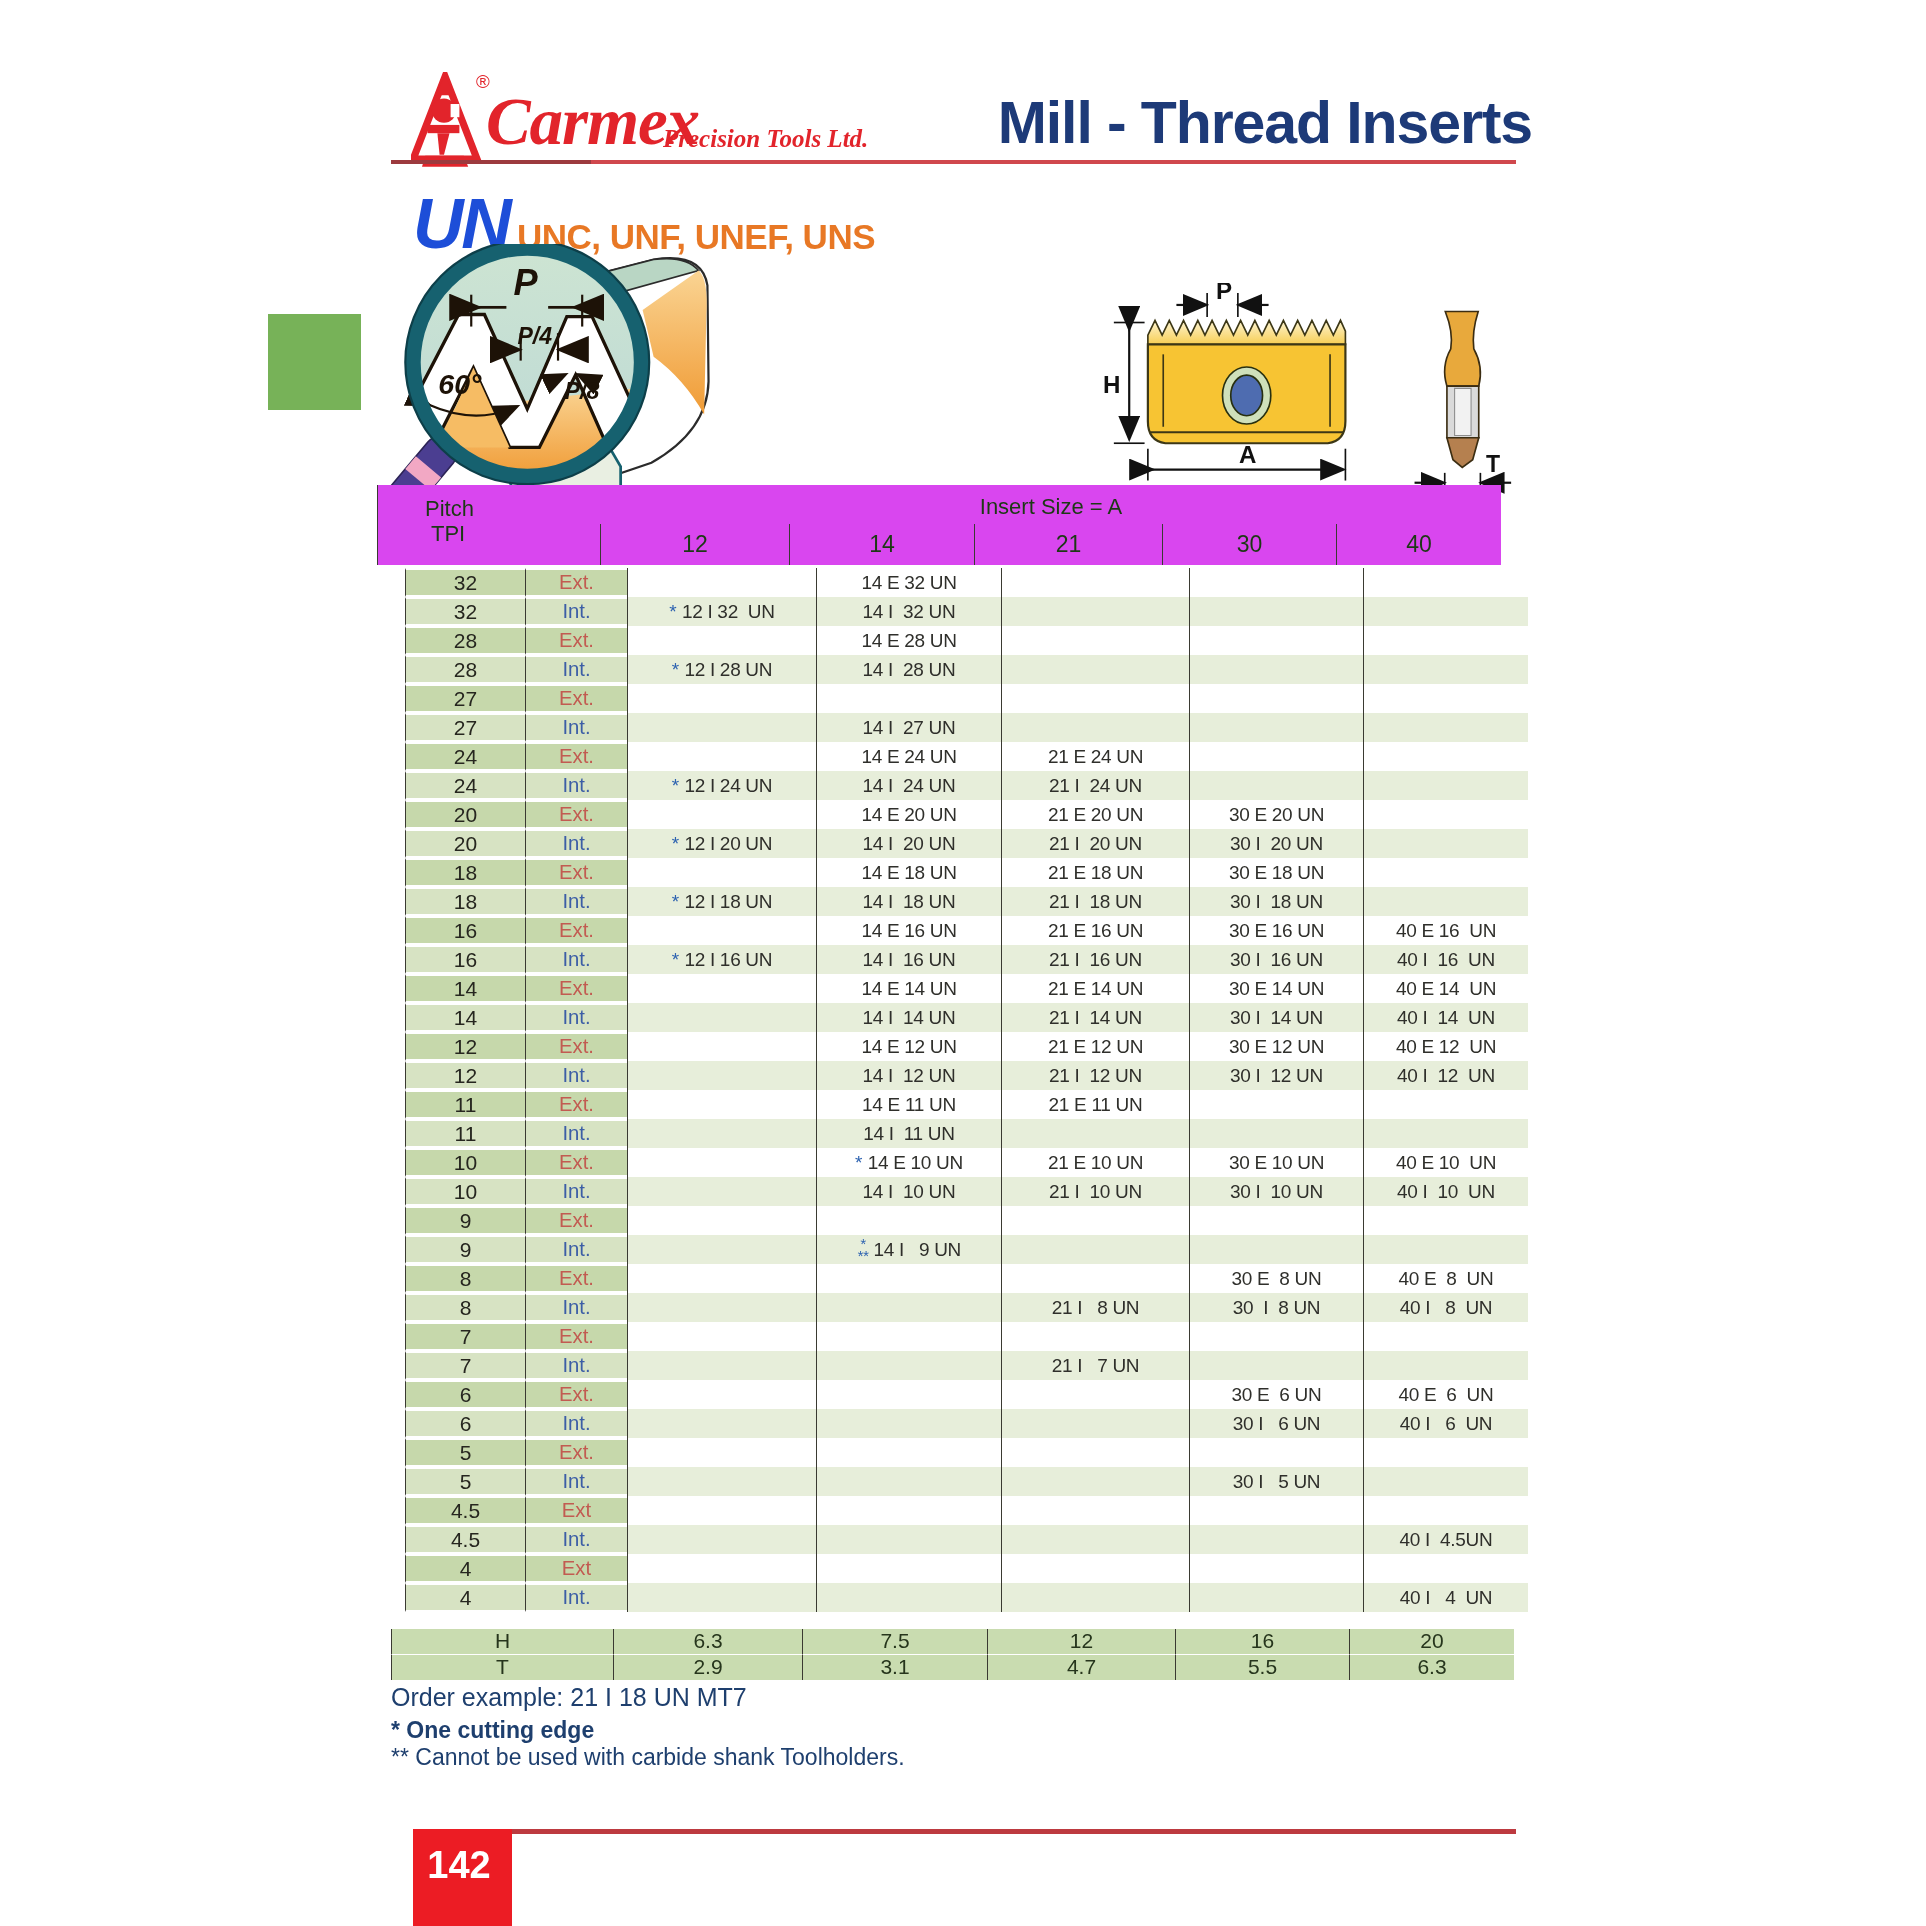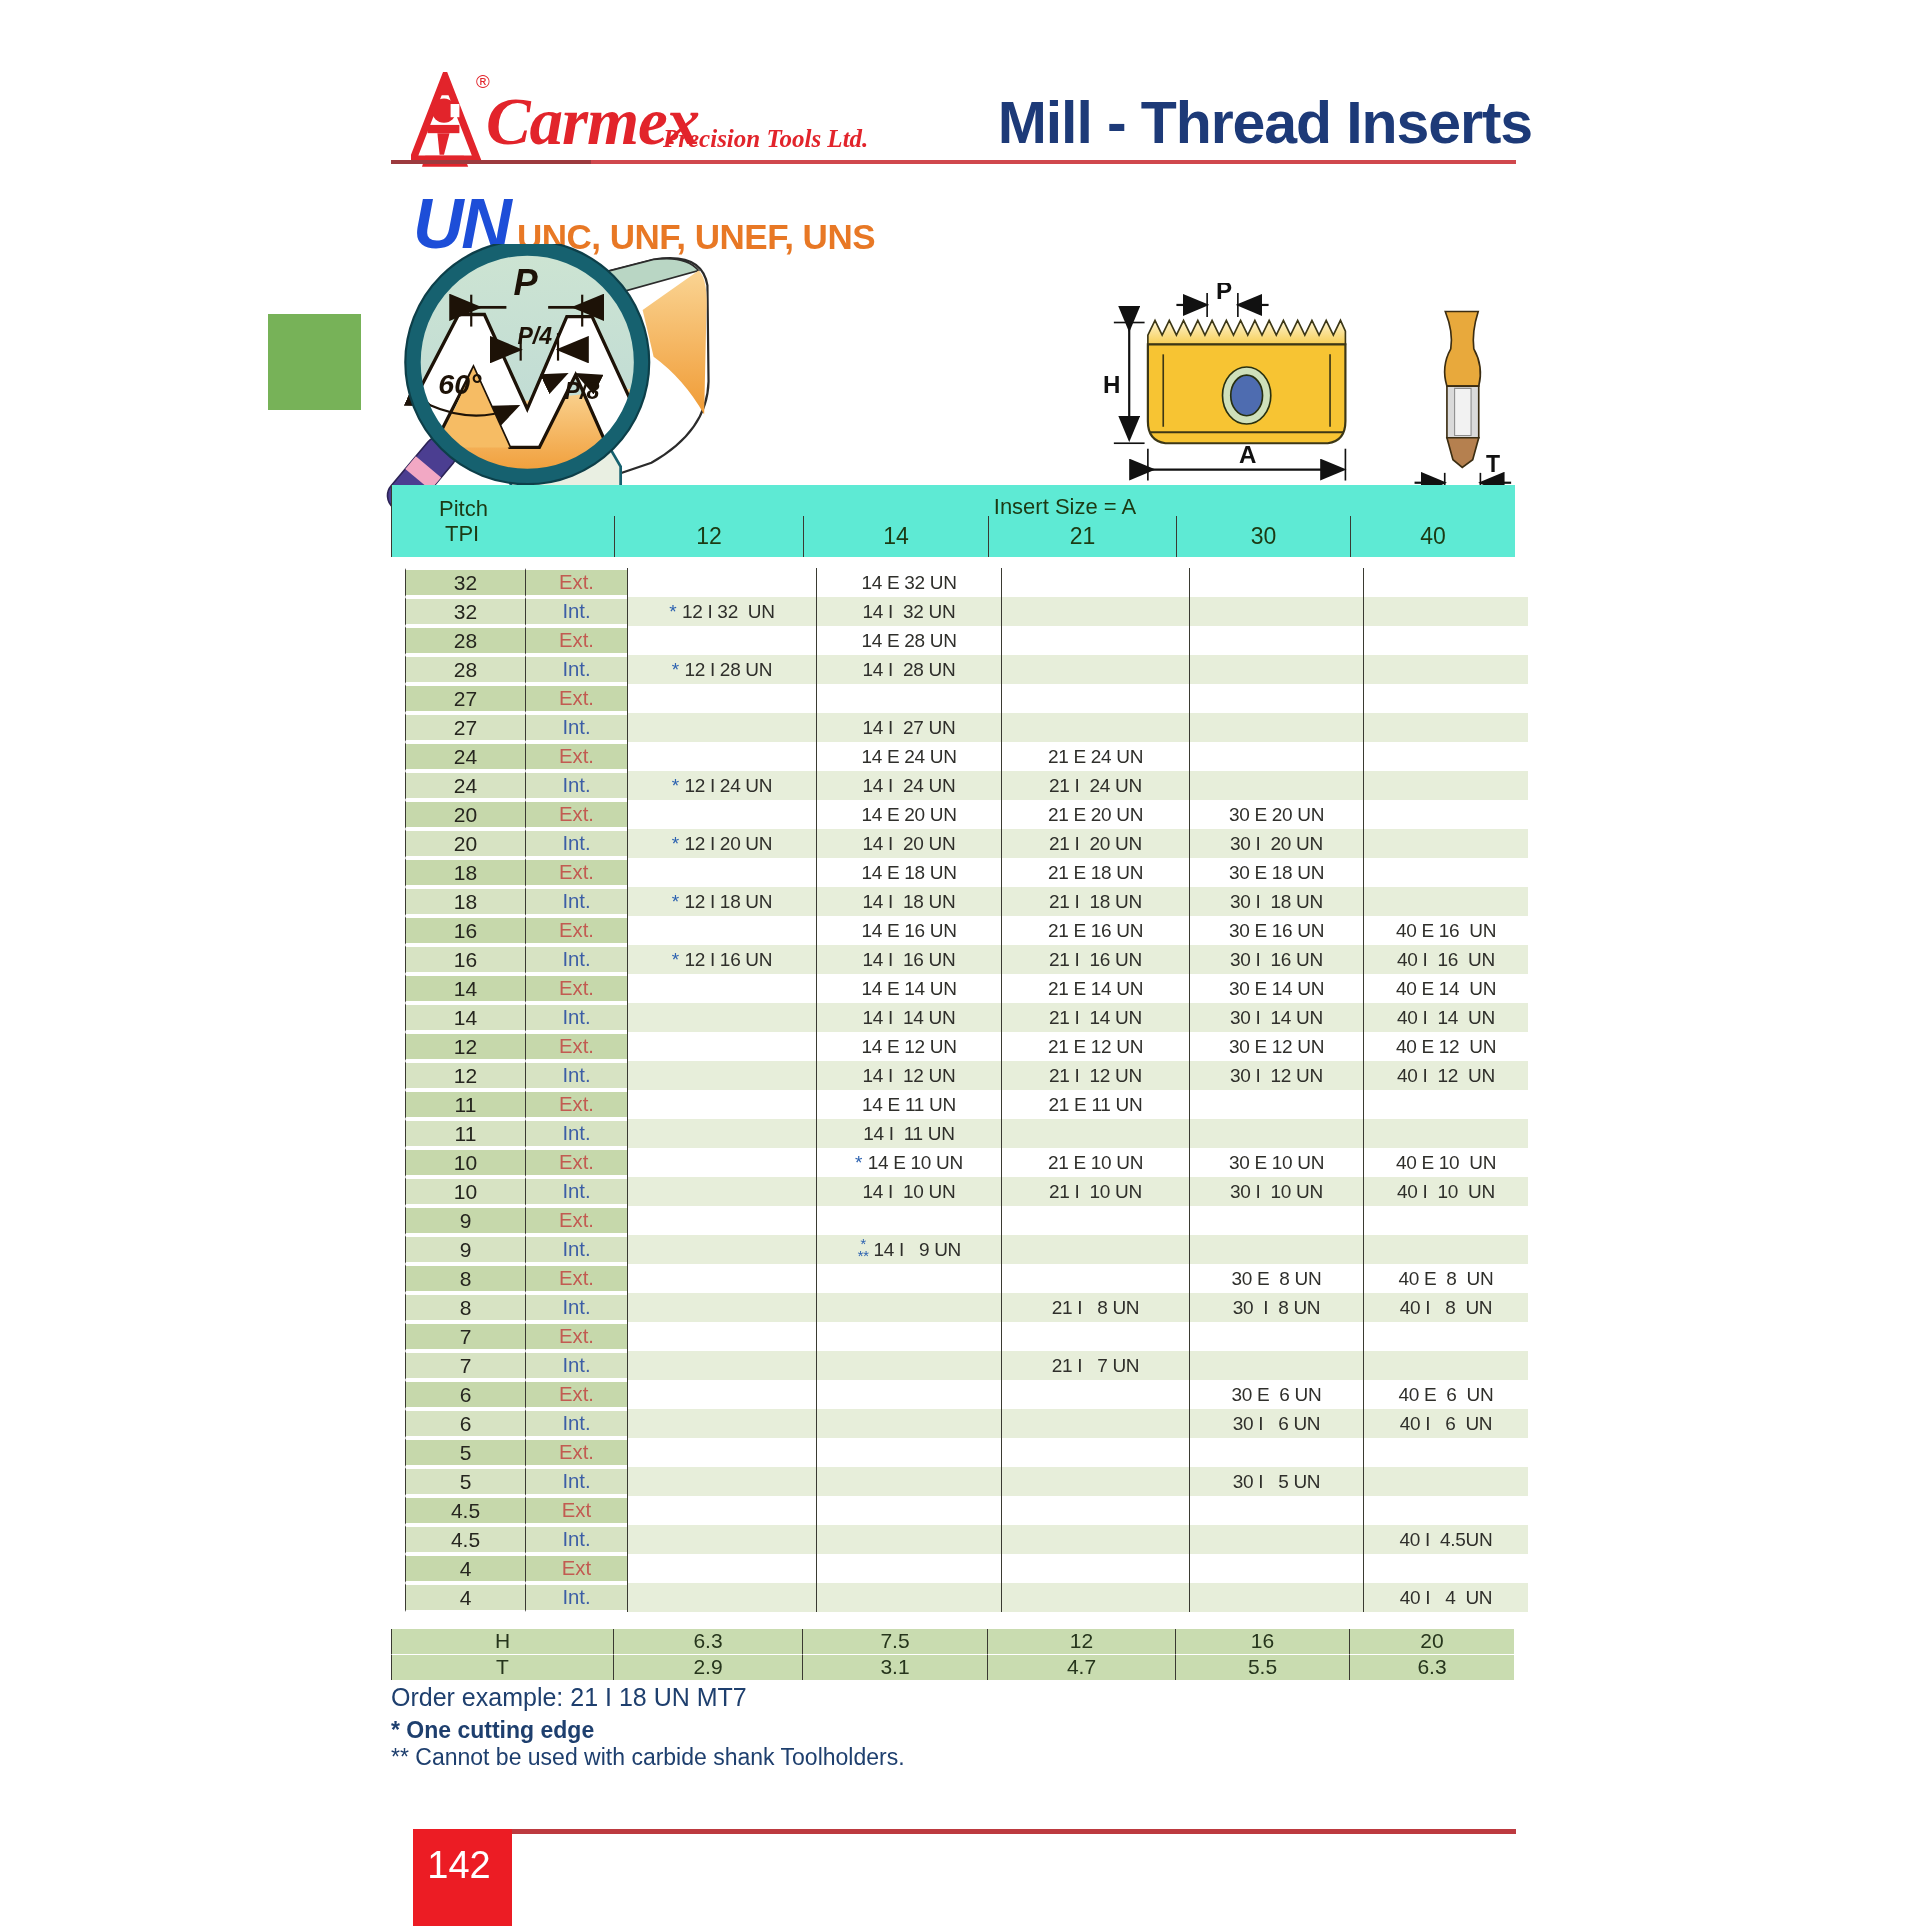--- a/index.html
+++ b/index.html
@@ -17,21 +17,21 @@
   .header-rule{left:391px;top:160px;width:1125px;height:4.4px;
     background:linear-gradient(to right,#9c3a3e 0,#9c3a3e 200px,#d0484d 200px);}
 
   
   .series{left:413px;top:184px;font-size:70px;font-weight:bold;font-style:italic;
     color:#1d4ed8;letter-spacing:-2.2px;}
   .standards{left:517px;top:217px;font-size:35px;font-weight:bold;color:#e87825;letter-spacing:-0.5px;}
   .green-square{left:268px;top:314px;width:93px;height:96px;background:#77b258;}
 
   
-  .thead{left:391px;top:485px;width:1123px;height:72px;background:#5eead4;color:#1c3a14;
+  .thead{left:377px;top:485px;width:1123px;height:80px;background:#d946ef;color:#1c3a14;
     border-left:1.1px solid #3a3a32;}
   .corner{position:absolute;left:0;top:11px;width:222px;font-size:22px;line-height:25px;}
   .corner .l1{display:block;padding-left:47px;}
   .corner .l2{display:block;padding-left:53px;}
   .span-hd{position:absolute;left:222px;top:8.8px;width:902px;text-align:center;font-size:22px;}
   .colnums{position:absolute;left:222px;bottom:0;height:41px;display:flex;}
   .colnums div{display:flex;align-items:center;justify-content:center;font-size:23px;
     border-left:1.1px solid #3a3a32;box-sizing:border-box;}
 
   .tbody{left:405px;top:568px;width:1123px;}
@@ -62,21 +62,21 @@
 
   
   .note{color:#1e3f6e;}
   .order-ex{left:391px;top:1683px;font-size:25px;}
   .note1{left:391px;top:1717px;font-size:23px;font-weight:bold;}
   .note2{left:391px;top:1744px;font-size:23px;}
 
   
   .bottom-rule{left:413px;top:1829px;width:1103px;height:5px;background:#bd3a40;}
   .page-badge{left:413px;top:1829px;width:99px;height:97px;background:#ec1c24;}
-  .page-badge span{display:block;padding:15.4px 0 0 14.3px;font-size:38px;font-weight:normal;color:#fff;}
+  .page-badge span{display:block;padding:15.4px 0 0 14.3px;font-size:38px;font-weight:bold;color:#fff;}
 
   svg text{font-family:"Liberation Sans","DejaVu Sans",sans-serif;}
 </style>
 </head>
 <body>
 
 <div class="page">
 
   <svg class="abs" style="left:411px;top:72px;" width="88" height="102" viewBox="0 0 160 185">
     <polygon points="62,8 120,158 4,158" fill="none" stroke="#e2242b" stroke-width="13"></polygon>

